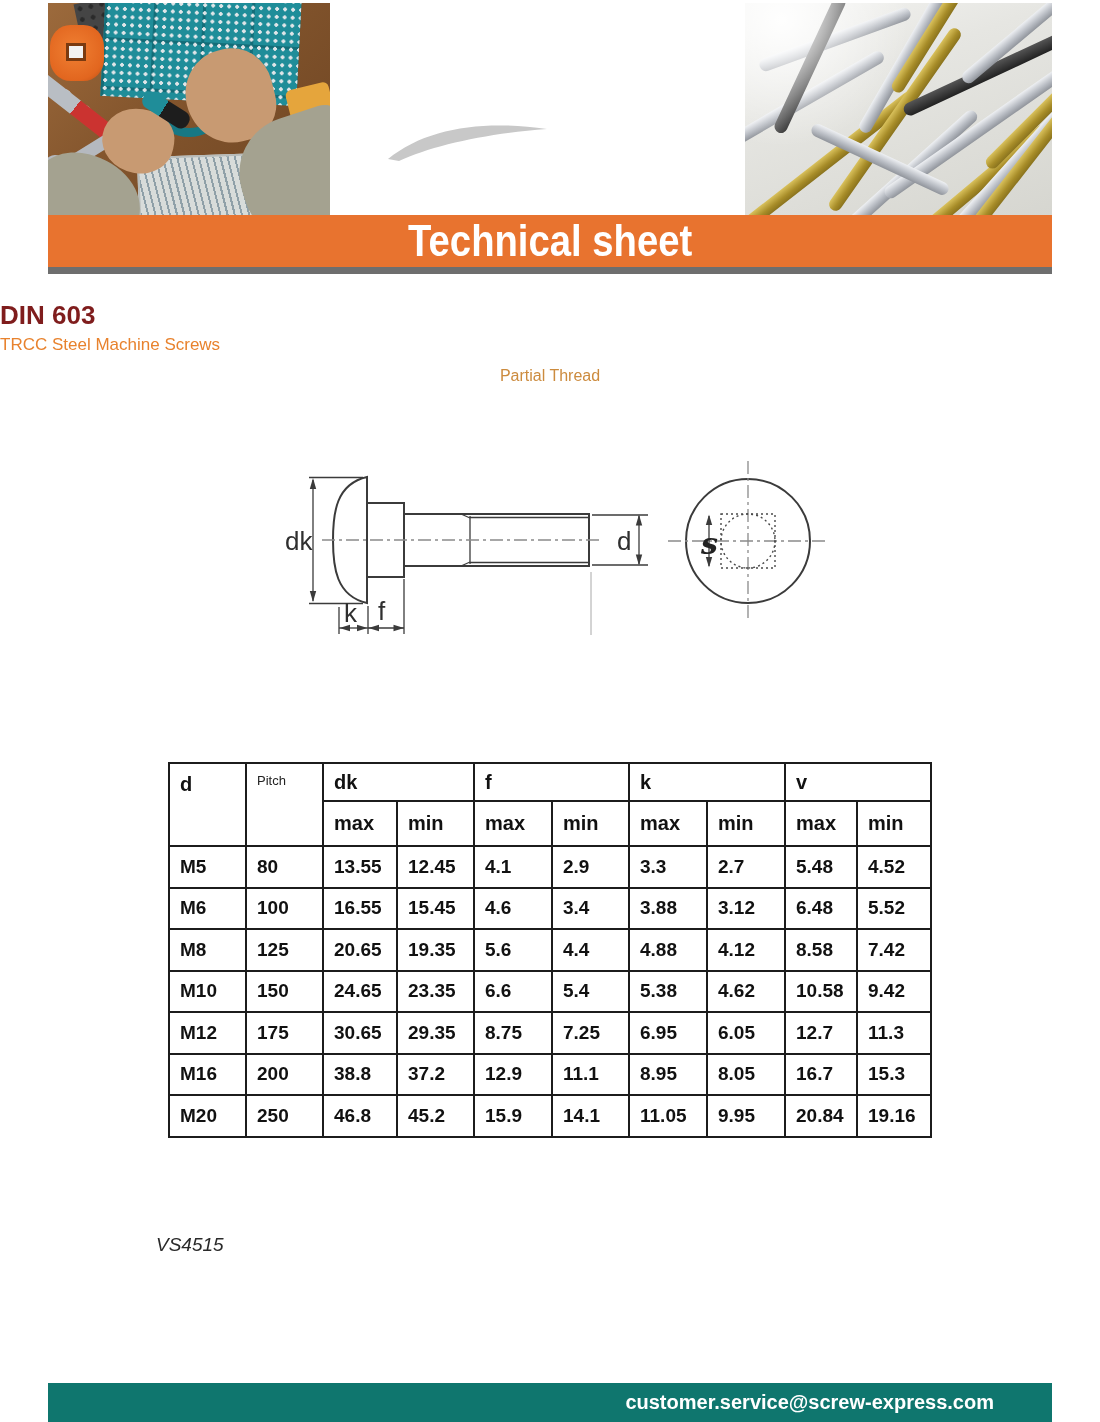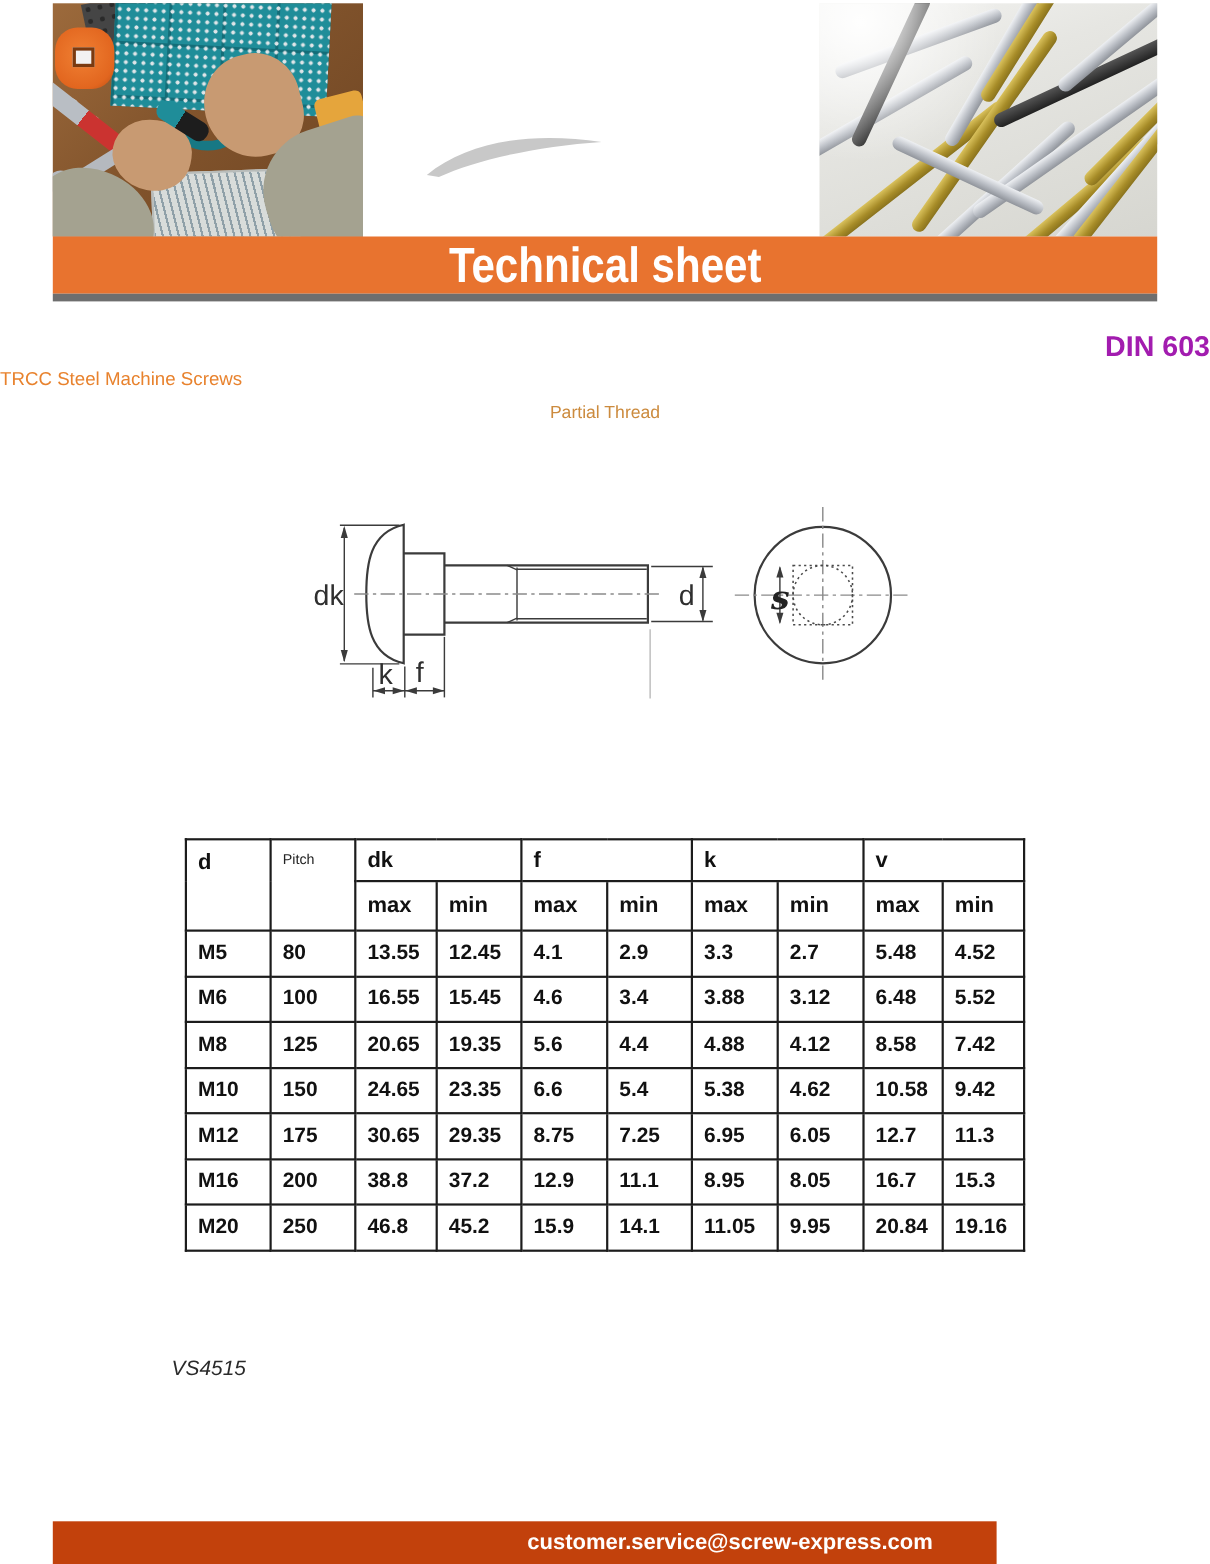--- a/index.html
+++ b/index.html
@@ -74,22 +74,22 @@
   .swoosh { position:absolute; left:385px; top:118px; }
 
   
   .banner { position:absolute; left:48px; top:215px; width:1004px; height:52px; background:#e8732f;
             display:flex; align-items:flex-end; justify-content:center; }
   .banner-text { display:inline-block; transform:scaleX(.85); color:#fff; font-weight:bold;
                  font-size:45px; letter-spacing:0; line-height:52px; }
   .gray-strip { position:absolute; left:48px; top:267px; width:1004px; height:7px; background:#6e6e6e; }
 
   
-  .doc-title { position:absolute; left:0; top:300px; width:1100px; text-align:right;
-               color:#a21caf; font-size:26px; font-weight:bold; }
+  .doc-title { position:absolute; left:0; top:300px; width:1100px; text-align:left;
+               color:#7f1d1d; font-size:26px; font-weight:bold; }
   .doc-sub1 { position:absolute; left:0; top:335px; width:1100px; text-align:left;
               color:#e8822d; font-size:17px; }
   .doc-sub2 { position:absolute; left:0; top:367px; width:1100px; text-align:center;
               color:#cc8b3e; font-size:16px; }
 
   
   .diagram { position:absolute; left:270px; top:450px; }
   .dimtext { font-family:"Liberation Sans", sans-serif; font-size:26px; fill:#2f2f2f; }
   .stext { font-family:"DejaVu Serif", serif; font-size:30px; font-style:italic; font-weight:bold; fill:#222; }
 
@@ -100,21 +100,21 @@
   th { font-size:20px; font-weight:bold; }
   td { font-size:19px; font-weight:bold; }
   .r1 { height:38px; }
   .r2 { height:45px; }
   .dr { height:41.5px; }
   .pitch-h { font-size:13px; font-weight:normal; color:#222; }
   .topcell { vertical-align:top; padding-top:9px; }
 
   
   .footnote { position:absolute; left:156px; top:1234px; font-style:italic; font-size:19px; color:#2a2a2a; }
-  .footer { position:absolute; left:48px; top:1383px; width:858px; height:39px; background:#c2410c;
+  .footer { position:absolute; left:48px; top:1383px; width:1004px; height:39px; background:#0f766e;
             color:#fff; font-weight:bold; font-size:20px; line-height:39px; text-align:right; padding-right:58px; }
 </style>
 </head>
 <body>
 
 <div class="page">
 
   <div class="photo photo-left">
     <div class="pegboard"></div>
     <div class="organizer"></div>

